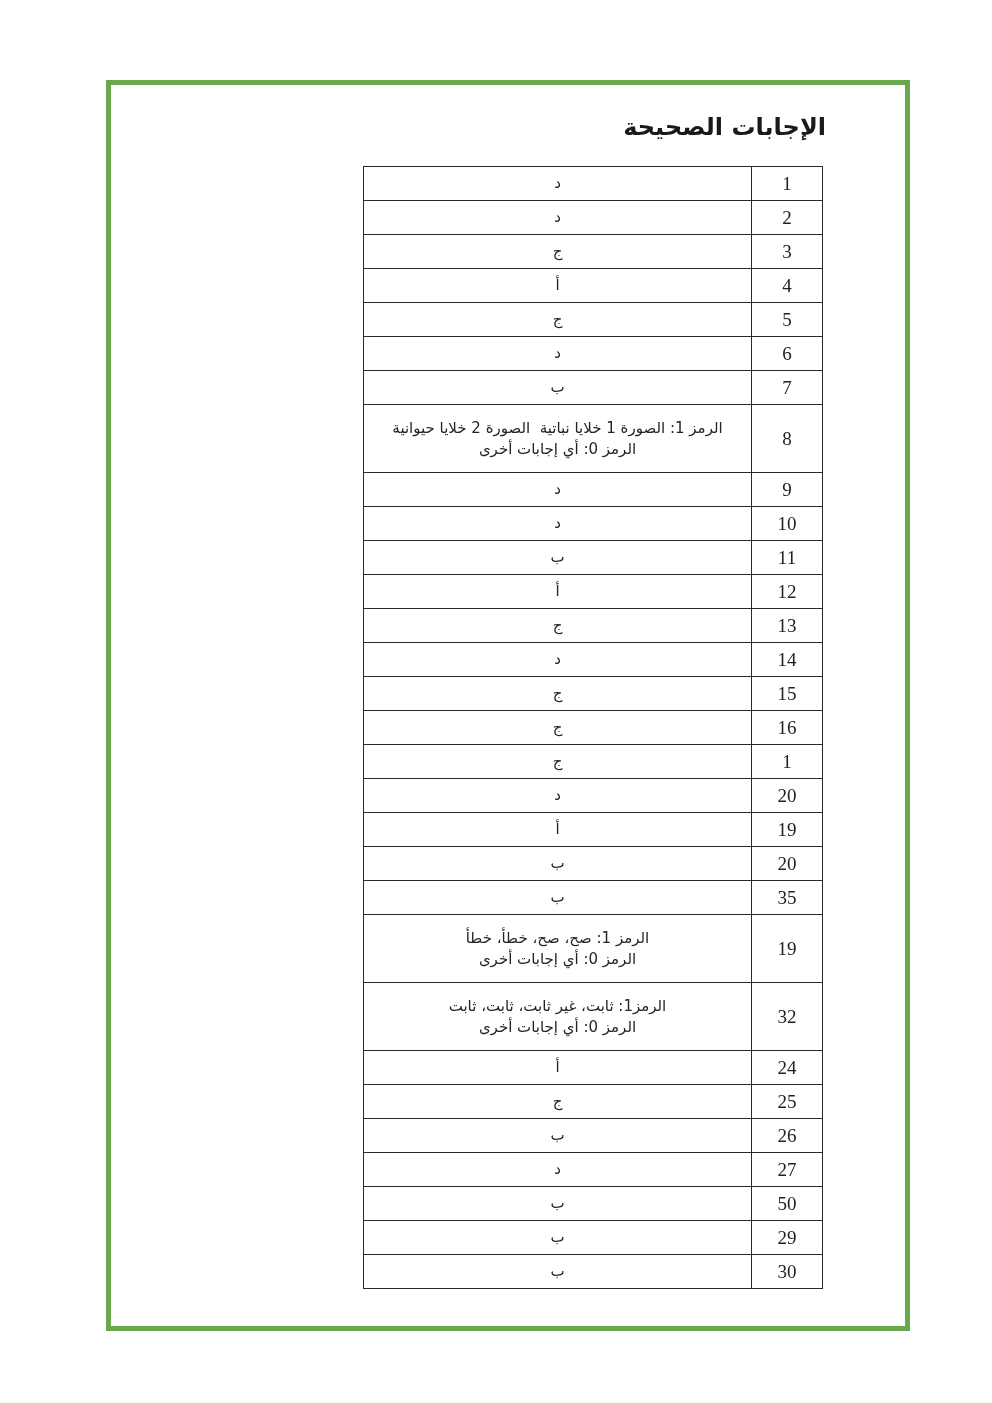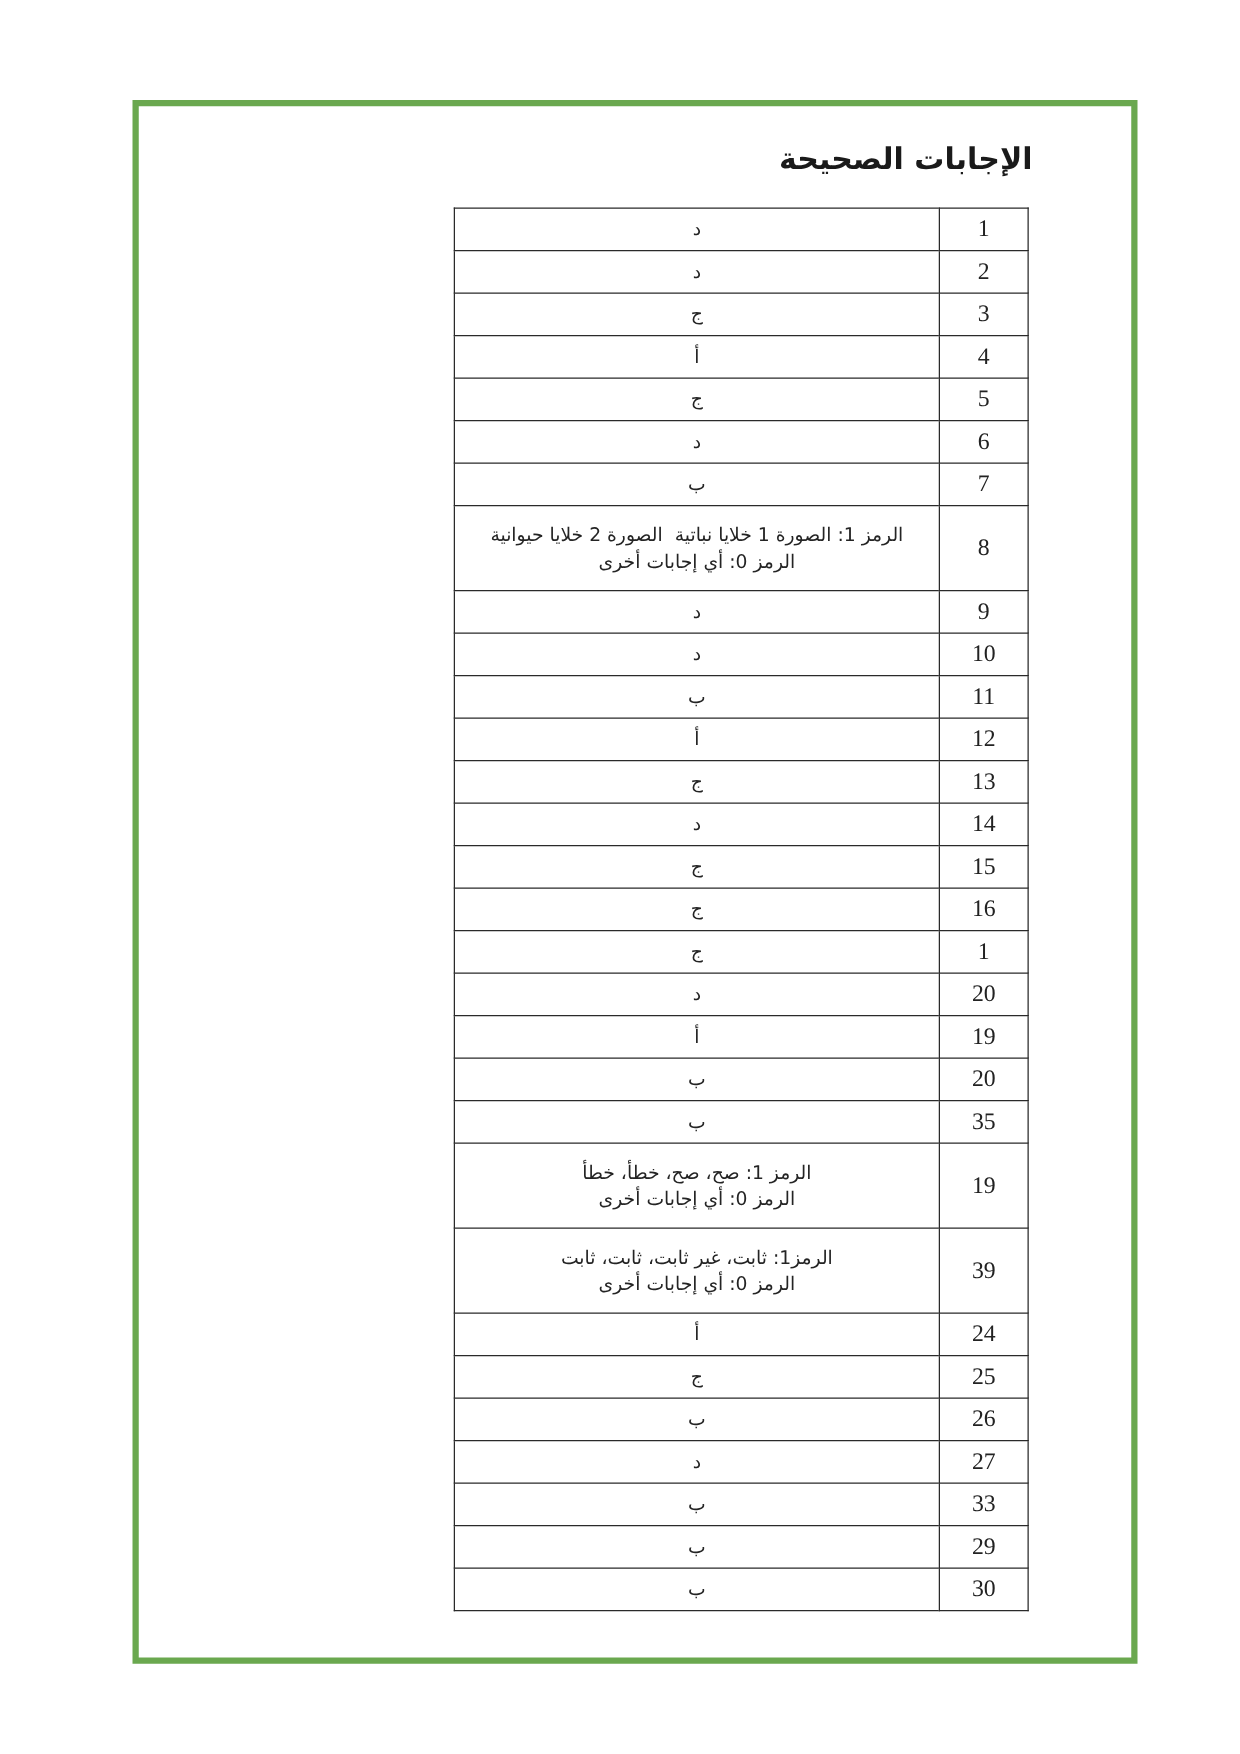--- a/index.html
+++ b/index.html
@@ -200,21 +200,21 @@
         </td>
       </tr>
       <tr class="double">
         <td class="num-cell">19</td>
         <td class="answer-cell">
           <div class="answer-line">الرمز 1: صح، صح، خطأ، خطأ</div>
           <div class="answer-line">الرمز 0: أي إجابات أخرى</div>
         </td>
       </tr>
       <tr class="double">
-        <td class="num-cell">39</td>
+        <td class="num-cell">32</td>
         <td class="answer-cell">
           <div class="answer-line">الرمز1: ثابت، غير ثابت، ثابت، ثابت</div>
           <div class="answer-line">الرمز 0: أي إجابات أخرى</div>
         </td>
       </tr>
       <tr class="single">
         <td class="num-cell">24</td>
         <td class="answer-cell">
           <div class="answer-line">أ</div>
         </td>
@@ -231,21 +231,21 @@
           <div class="answer-line">ب</div>
         </td>
       </tr>
       <tr class="single">
         <td class="num-cell">27</td>
         <td class="answer-cell">
           <div class="answer-line">د</div>
         </td>
       </tr>
       <tr class="single">
-        <td class="num-cell">33</td>
+        <td class="num-cell">50</td>
         <td class="answer-cell">
           <div class="answer-line">ب</div>
         </td>
       </tr>
       <tr class="single">
         <td class="num-cell">29</td>
         <td class="answer-cell">
           <div class="answer-line">ب</div>
         </td>
       </tr>

